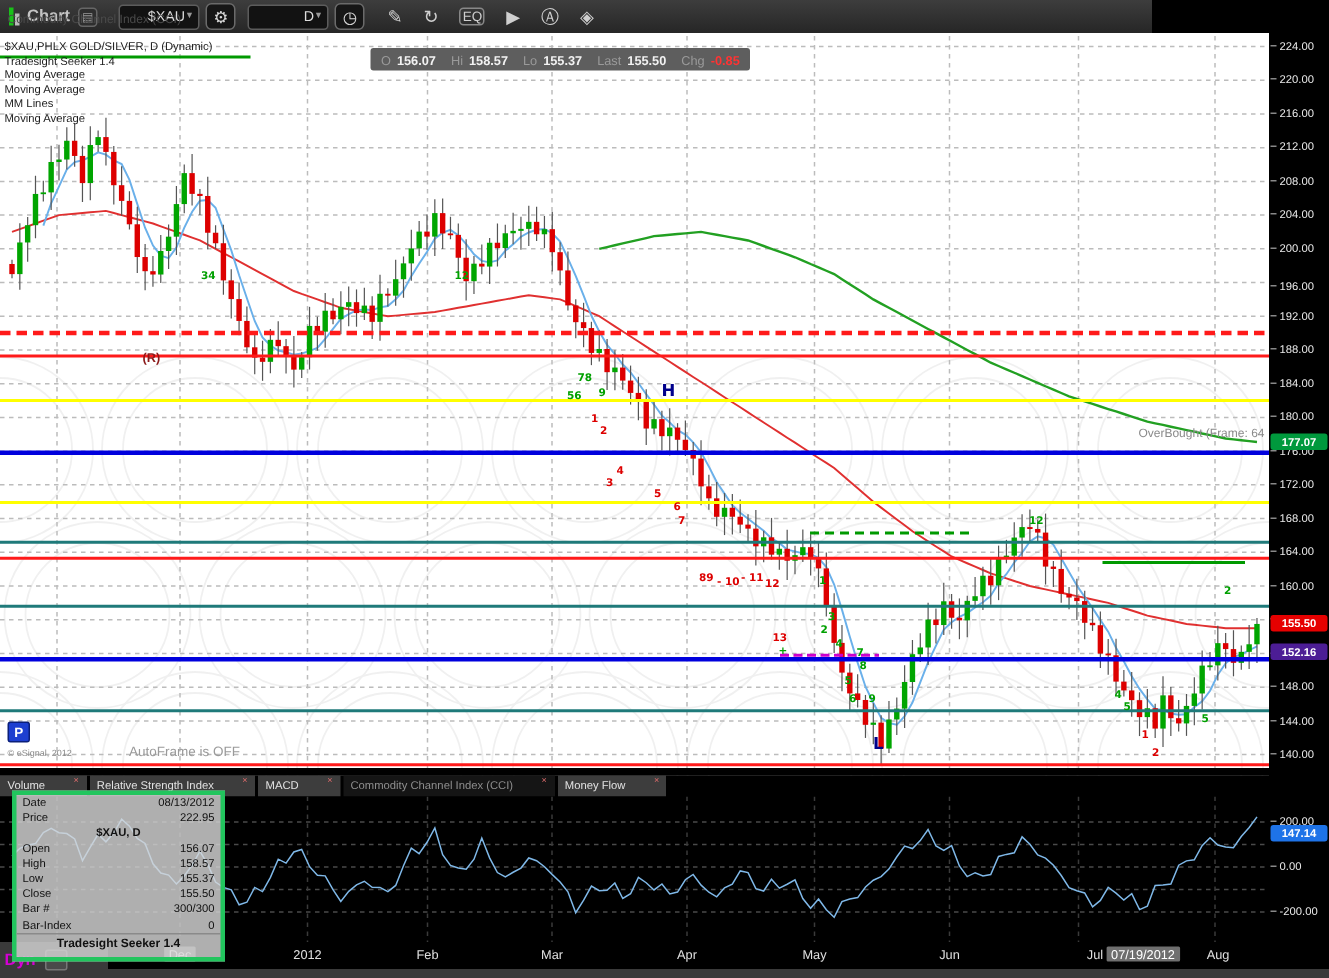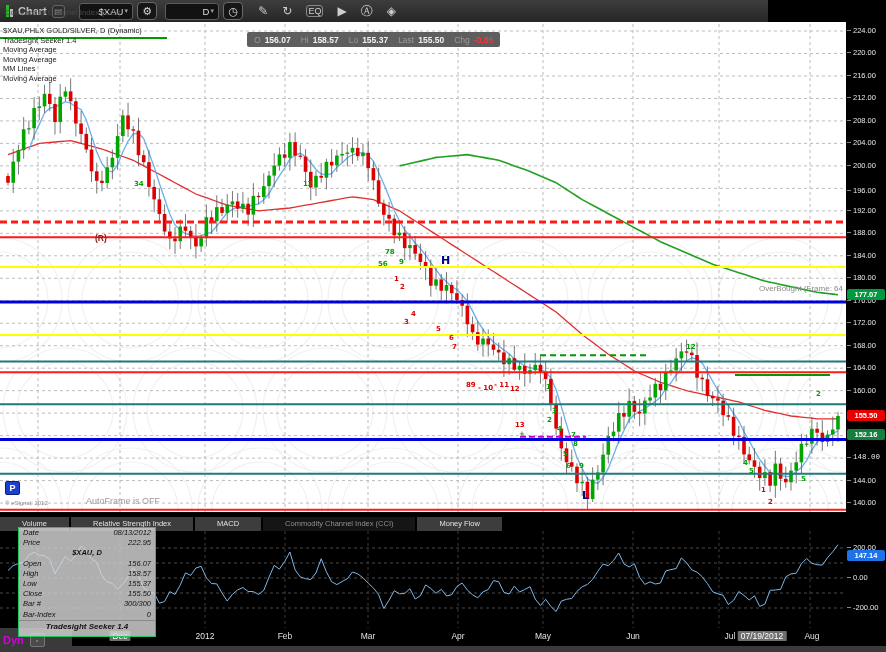--- a/index.html
+++ b/index.html
@@ -42,32 +42,32 @@
     display:flex;align-items:center;justify-content:center;}
   
   .axis-panel{position:absolute;left:846px;top:22px;width:40px;height:624px;background:#000;z-index:2;}
   .tick{position:absolute;left:7px;color:#e8e8e8;font-size:7.5px;white-space:nowrap;}
   .tick:before{content:"";position:absolute;left:-6px;top:4px;width:4px;height:1px;background:#888;}
   .axis-badge{position:absolute;left:1px;width:38px;height:11px;border-radius:2px;color:#fff;
     font-size:7.5px;font-weight:bold;display:flex;align-items:center;justify-content:center;z-index:3;}
   
   .sep-bar{position:absolute;left:0;top:512px;width:886px;height:5px;background:#000;}
   .tabs-bar{position:absolute;left:0;top:517px;width:886px;height:14px;background:#000;display:flex;align-items:stretch;}
-  .tab{background:#3d3d3d;color:#e2e2e2;font-size:7.5px;line-height:14px;padding:0 22px;margin-right:2px;
-    white-space:nowrap;display:flex;align-items:center;gap:7px;flex-direction:column;}
+  .tab{background:#3d3d3d;color:#e2e2e2;font-size:7.5px;line-height:14px;padding:0 5px;margin-right:2px;
+    white-space:nowrap;display:flex;align-items:center;gap:19px;}
   .tab .x{color:#d96a6a;font-size:6px;align-self:flex-start;line-height:8px;}
   .tab.active{background:#151515;color:#8f8f8f;}
   
   .lower-pane{position:absolute;left:0;top:531px;width:846px;height:97px;background:#000;}
   .lower-pane svg{position:absolute;left:0;top:0;}
   .cci-legend{position:absolute;left:5px;top:8px;z-index:7;font-size:8px;color:#4a4a4a;width:131px;
     overflow:hidden;white-space:nowrap;}
   
-  .data-window{position:absolute;left:18px;top:527px;width:136px;height:108px;z-index:6;
-    background:rgba(214,214,214,0.82);border:1px solid #22c55e;font-size:7.5px;color:#111;font-style:italic;}
+  .data-window{position:absolute;left:8px;top:527px;width:136px;height:108px;z-index:6;
+    background:rgba(214,214,214,0.82);border:3px solid #22c55e;font-size:7.5px;color:#111;}
   .dw-row{display:flex;justify-content:space-between;padding:0 4px;height:10.2px;line-height:10.2px;}
   .dw-center{text-align:center;font-weight:bold;height:10.2px;line-height:10.2px;}
   .dw-footer{text-align:center;font-weight:bold;font-size:8px;border-top:1px solid #8a8a8a;height:11px;line-height:11px;}
   
   .time-bar{position:absolute;left:72px;top:628px;width:814px;height:18px;background:#000;z-index:1;}
   .time-label{position:absolute;top:3px;color:#e0e0e0;font-size:8.5px;transform:translateX(-50%);white-space:nowrap;}
   .time-label.boxed{background:#6f6f6f;padding:0 3px;border-radius:1px;color:#fff;}
   .status-left{position:absolute;left:0;top:628px;width:72px;height:24px;background:#3a3a3a;z-index:2;
     display:flex;align-items:center;}
   .dyn{color:#d400d4;font-weight:bold;font-size:11px;margin-left:3px;}
@@ -604,29 +604,29 @@
       <div class="tick" style="top: 206.32px; text-align: center;">188.00</div>
       <div class="tick" style="top: 228.8px;">184.00</div>
       <div class="tick" style="top: 251.28px;">180.00</div>
       <div class="tick" style="top: 273.76px;">176.00</div>
       <div class="tick" style="top: 296.24px;">172.00</div>
       <div class="tick" style="top: 318.72px;">168.00</div>
       <div class="tick" style="top: 341.2px;">164.00</div>
       <div class="tick" style="top: 363.68px;">160.00</div>
       <div class="tick" style="top: 386.16px;">156.00</div>
       <div class="tick" style="top: 408.64px;">152.00</div>
-      <div class="tick" style="top: 431.12px; font-family: Liberation Mono, monospace;">148.00</div>
+      <div class="tick" style="top: 431.12px;">148.00</div>
       <div class="tick" style="top: 453.6px;">144.00</div>
       <div class="tick" style="top: 476.08px;">140.00</div>
       <div class="tick" style="top: 521px;">200.00</div>
       <div class="tick" style="top: 551px;">0.00</div>
       <div class="tick" style="top: 581px;">-200.00</div>
       <div class="axis-badge" style="background: rgb(0, 153, 61); top: 266.747px;">177.07</div>
       <div class="axis-badge" style="background: rgb(230, 0, 0); top: 387.97px;">155.50</div>
-      <div class="axis-badge" style="background: #15803d; top: 406.741px;">152.16</div>
+      <div class="axis-badge" style="background: #4c1d95; top: 406.741px;">152.16</div>
       <div class="axis-badge" style="background: rgb(30, 115, 232); top: 527.929px;">147.14</div>
     </div>
 
   <div class="sep-bar"></div>
   <div class="tabs-bar" id="tabs-bar">
       <div class="tab">
         <span>Volume</span>
         <span class="x">×</span>
       </div>
       <div class="tab">

